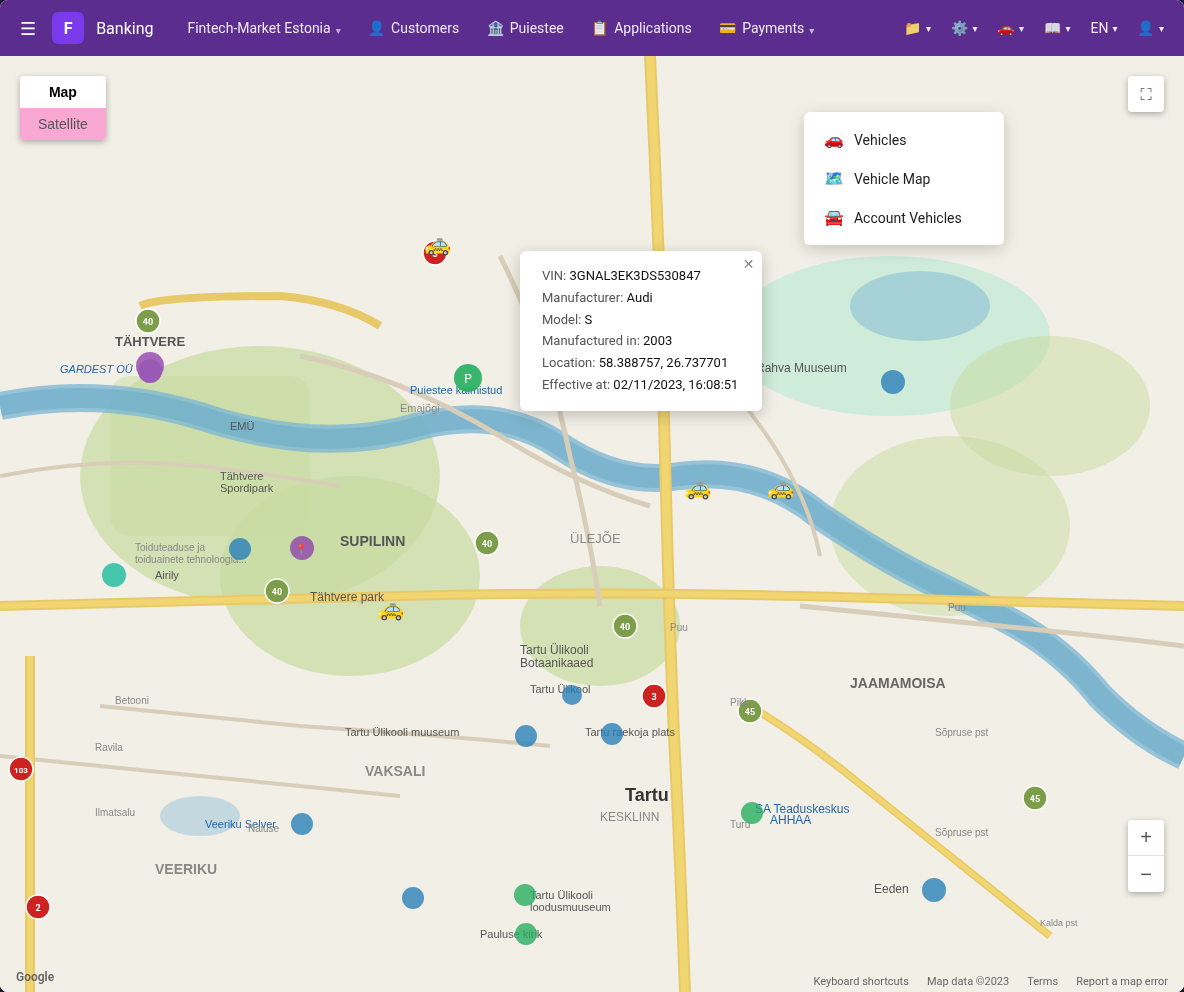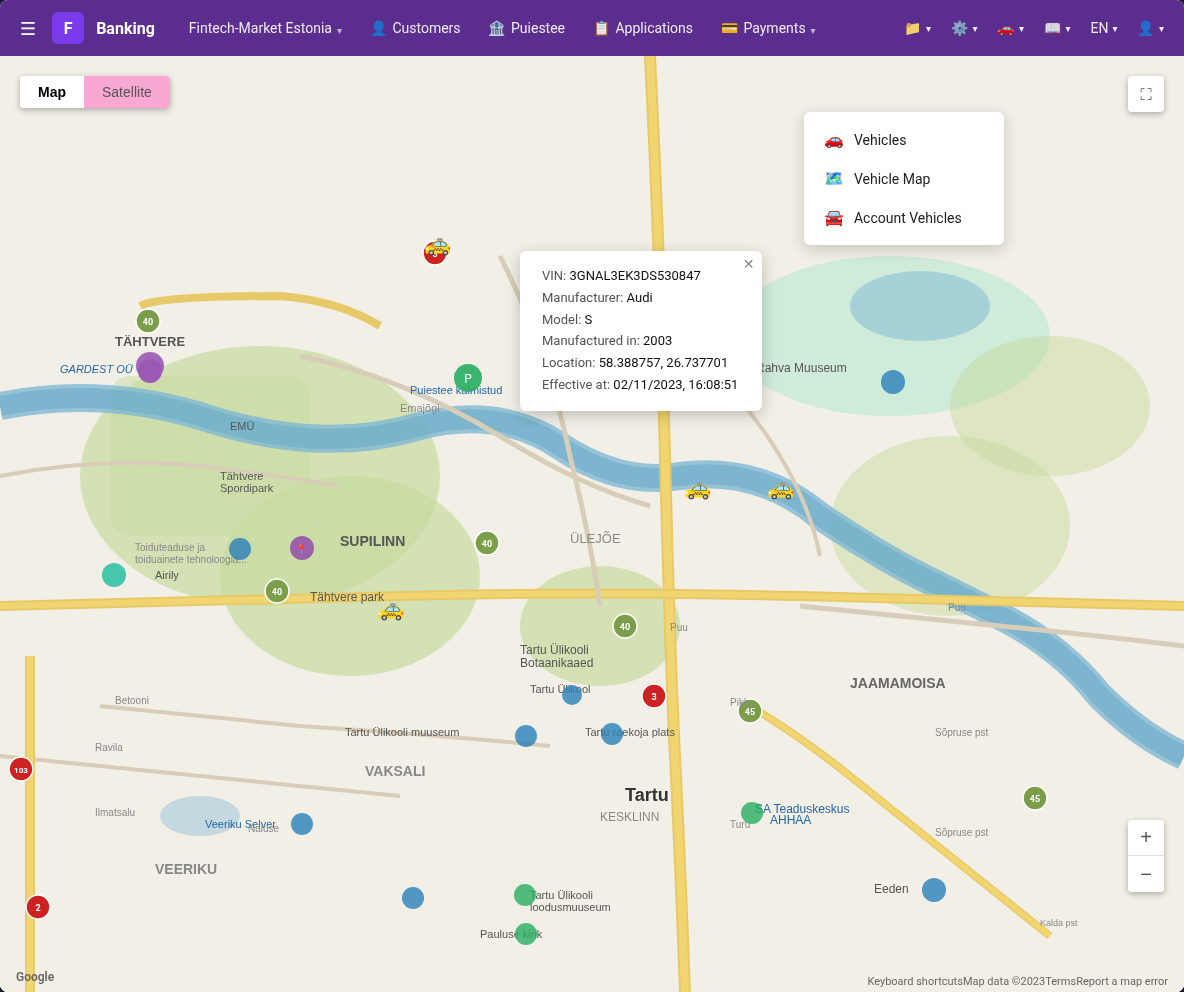--- a/index.html
+++ b/index.html
@@ -46,21 +46,21 @@
       align-items: center;
       justify-content: center;
       color: #fff;
       font-weight: bold;
       font-size: 16px;
       margin-right: 4px;
     }
     .nav-brand {
       color: #fff;
       font-size: 16px;
-      font-weight: 700;
+      font-weight: 400;
       margin-right: 16px;
     }
     .nav-item {
       color: rgba(255,255,255,0.9);
       font-size: 14px;
       padding: 6px 10px;
       cursor: pointer;
       display: flex;
       align-items: flex-end;
       gap: 5px;
@@ -105,20 +105,21 @@
     .map-type-controls {
       position: absolute;
       top: 20px;
       left: 20px;
       display: flex;
       background: #fff;
       border-radius: 4px;
       overflow: hidden;
       box-shadow: 0 2px 6px rgba(0,0,0,0.3);
       z-index: 10;
+      flex-direction: column;
     }
     .map-type-btn {
       padding: 8px 18px;
       font-size: 14px;
       cursor: pointer;
       background: #f9a8d4;
       border: none;
       font-weight: 500;
     }
     .map-type-btn.active {
@@ -239,21 +240,21 @@
       z-index: 10;
     }
     .map-footer {
       position: absolute;
       bottom: 4px;
       right: 16px;
       font-size: 11px;
       color: #666;
       z-index: 10;
       display: flex;
-      gap: 0;
+      gap: 18px;
       margin-top: 19px;
     }
     .map-footer span { cursor: pointer; }
 
     
     .map-svg {
       position: absolute;
       inset: 0;
       width: 100%;
       height: 100%;

